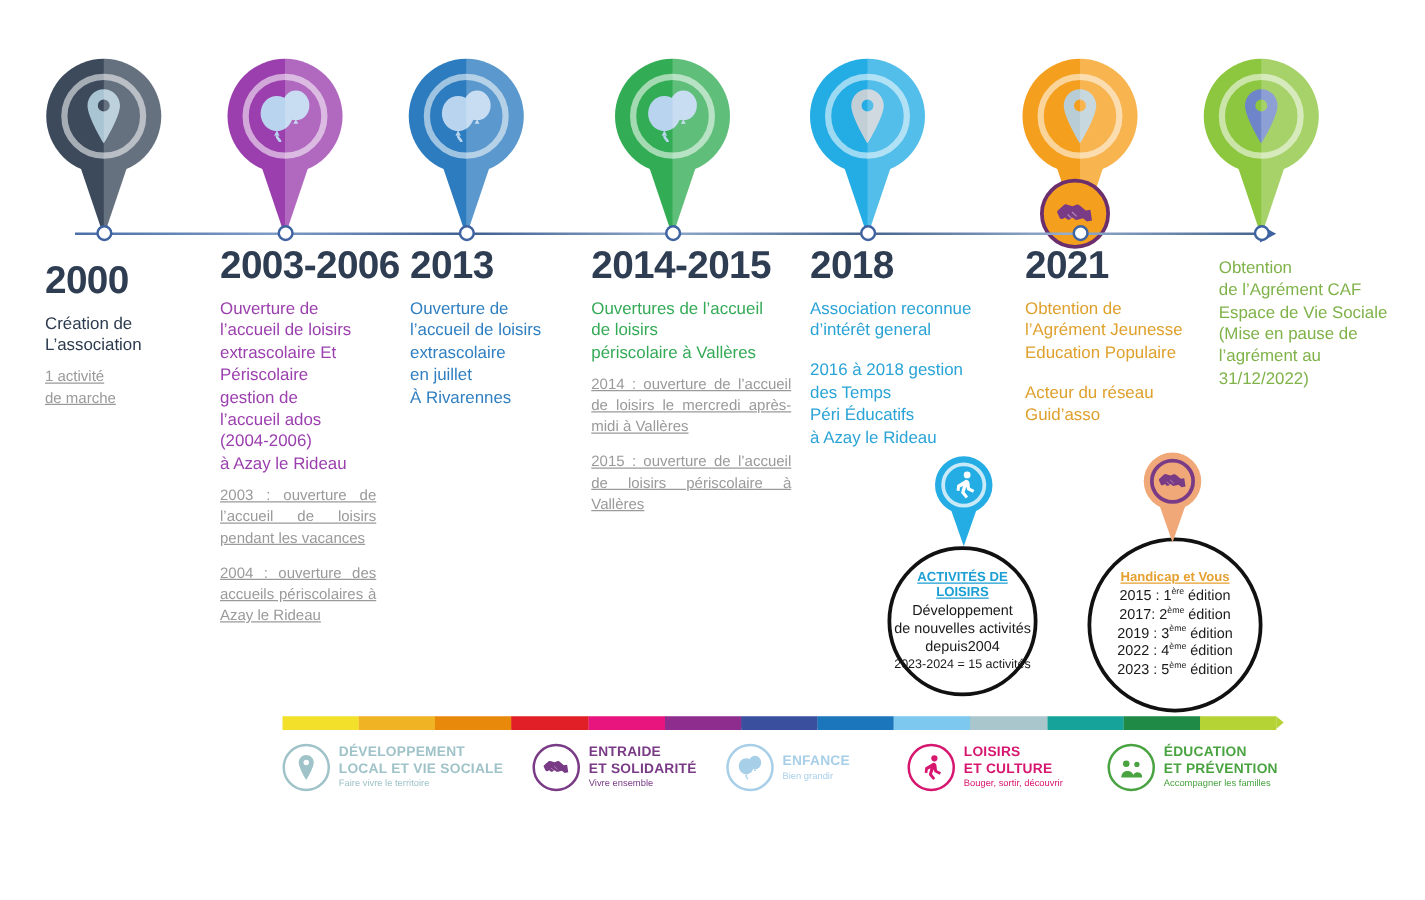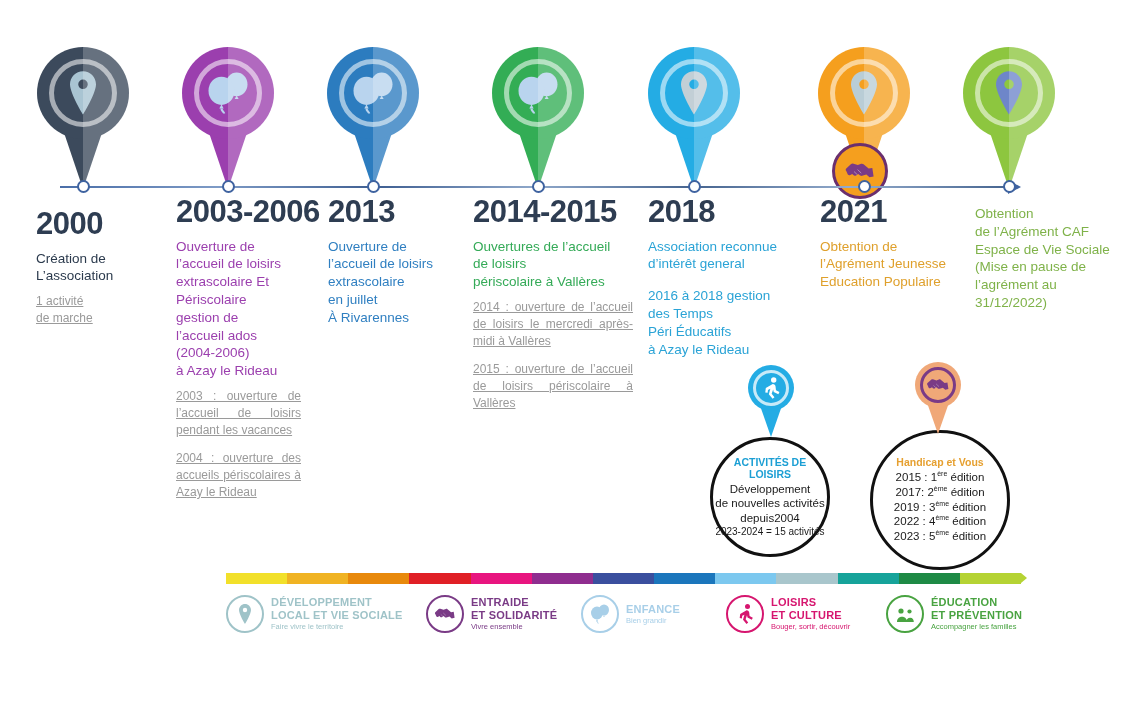--- a/index.html
+++ b/index.html
@@ -84,21 +84,21 @@
   
   .callout {
     position: absolute; border-radius: 50%;
     background: #fff; border: 3px solid #111;
     display: flex; flex-direction: column;
     align-items: center; justify-content: center;
     text-align: center;
   }
   .callout .ctitle {
     font-size: 10.5px; font-weight: bold;
-    margin-bottom: 2px;
+    text-decoration: underline; margin-bottom: 2px;
   }
   .callout .cline { font-size: 11.5px; color: #1a1a1a; line-height: 1.28; }
   .callout .cline.sm { font-size: 10px; }
   .callout .cline sup { font-size: 7px; vertical-align: super; }
   .cpin { position: absolute; width: 46px; height: 72px; z-index: 3; }
   .cpin .chead {
     position: absolute; left: 0; top: 0; width: 46px; height: 46px;
     border-radius: 50%;
   }
   .cpin .ctail {
@@ -284,20 +284,21 @@
         </div>
       </div>
       <div class="col" style="left: 648px; width: 165px;">
         <div class="year">2018</div>
         <div class="lead" style="color:#2aa3d6"><span>Association reconnue</span><br><span>d’intérêt general</span></div>
         <div class="lead" style="color:#2aa3d6;margin-top:14px"><span>2016 à 2018 gestion</span><br><span>des Temps</span><br><span>Péri Éducatifs</span><br><span>à Azay le Rideau</span></div>
       </div>
       <div class="col" style="left: 820px; width: 150px;">
         <div class="year">2021</div>
         <div class="lead" style="color:#dfa02c"><span>Obtention de</span><br><span>l’Agrément Jeunesse</span><br><span>Education Populaire</span></div>
+        <div class="lead" style="color:#dfa02c;margin-top:14px"><span>Acteur du réseau</span><br><span>Guid’asso</span></div>
       </div>
       <div class="col" style="left: 975px; width: 160px;">
         <div class="lead" style="color:#7fb249"><span>Obtention</span><br><span>de l’Agrément  CAF</span><br><span>Espace de Vie Sociale</span><br><span>(Mise en pause de</span><br><span>l’agrément au</span><br><span>31/12/2022)</span></div>
       </div>
     </div>
 
   <div id="callouts">
       <div class="cpin" style="left: 748px; top: 365px;">
         <div class="ctail" style="border-top:40px solid #24ace4"></div>
         <div class="chead" style="background:#24ace4"></div>

